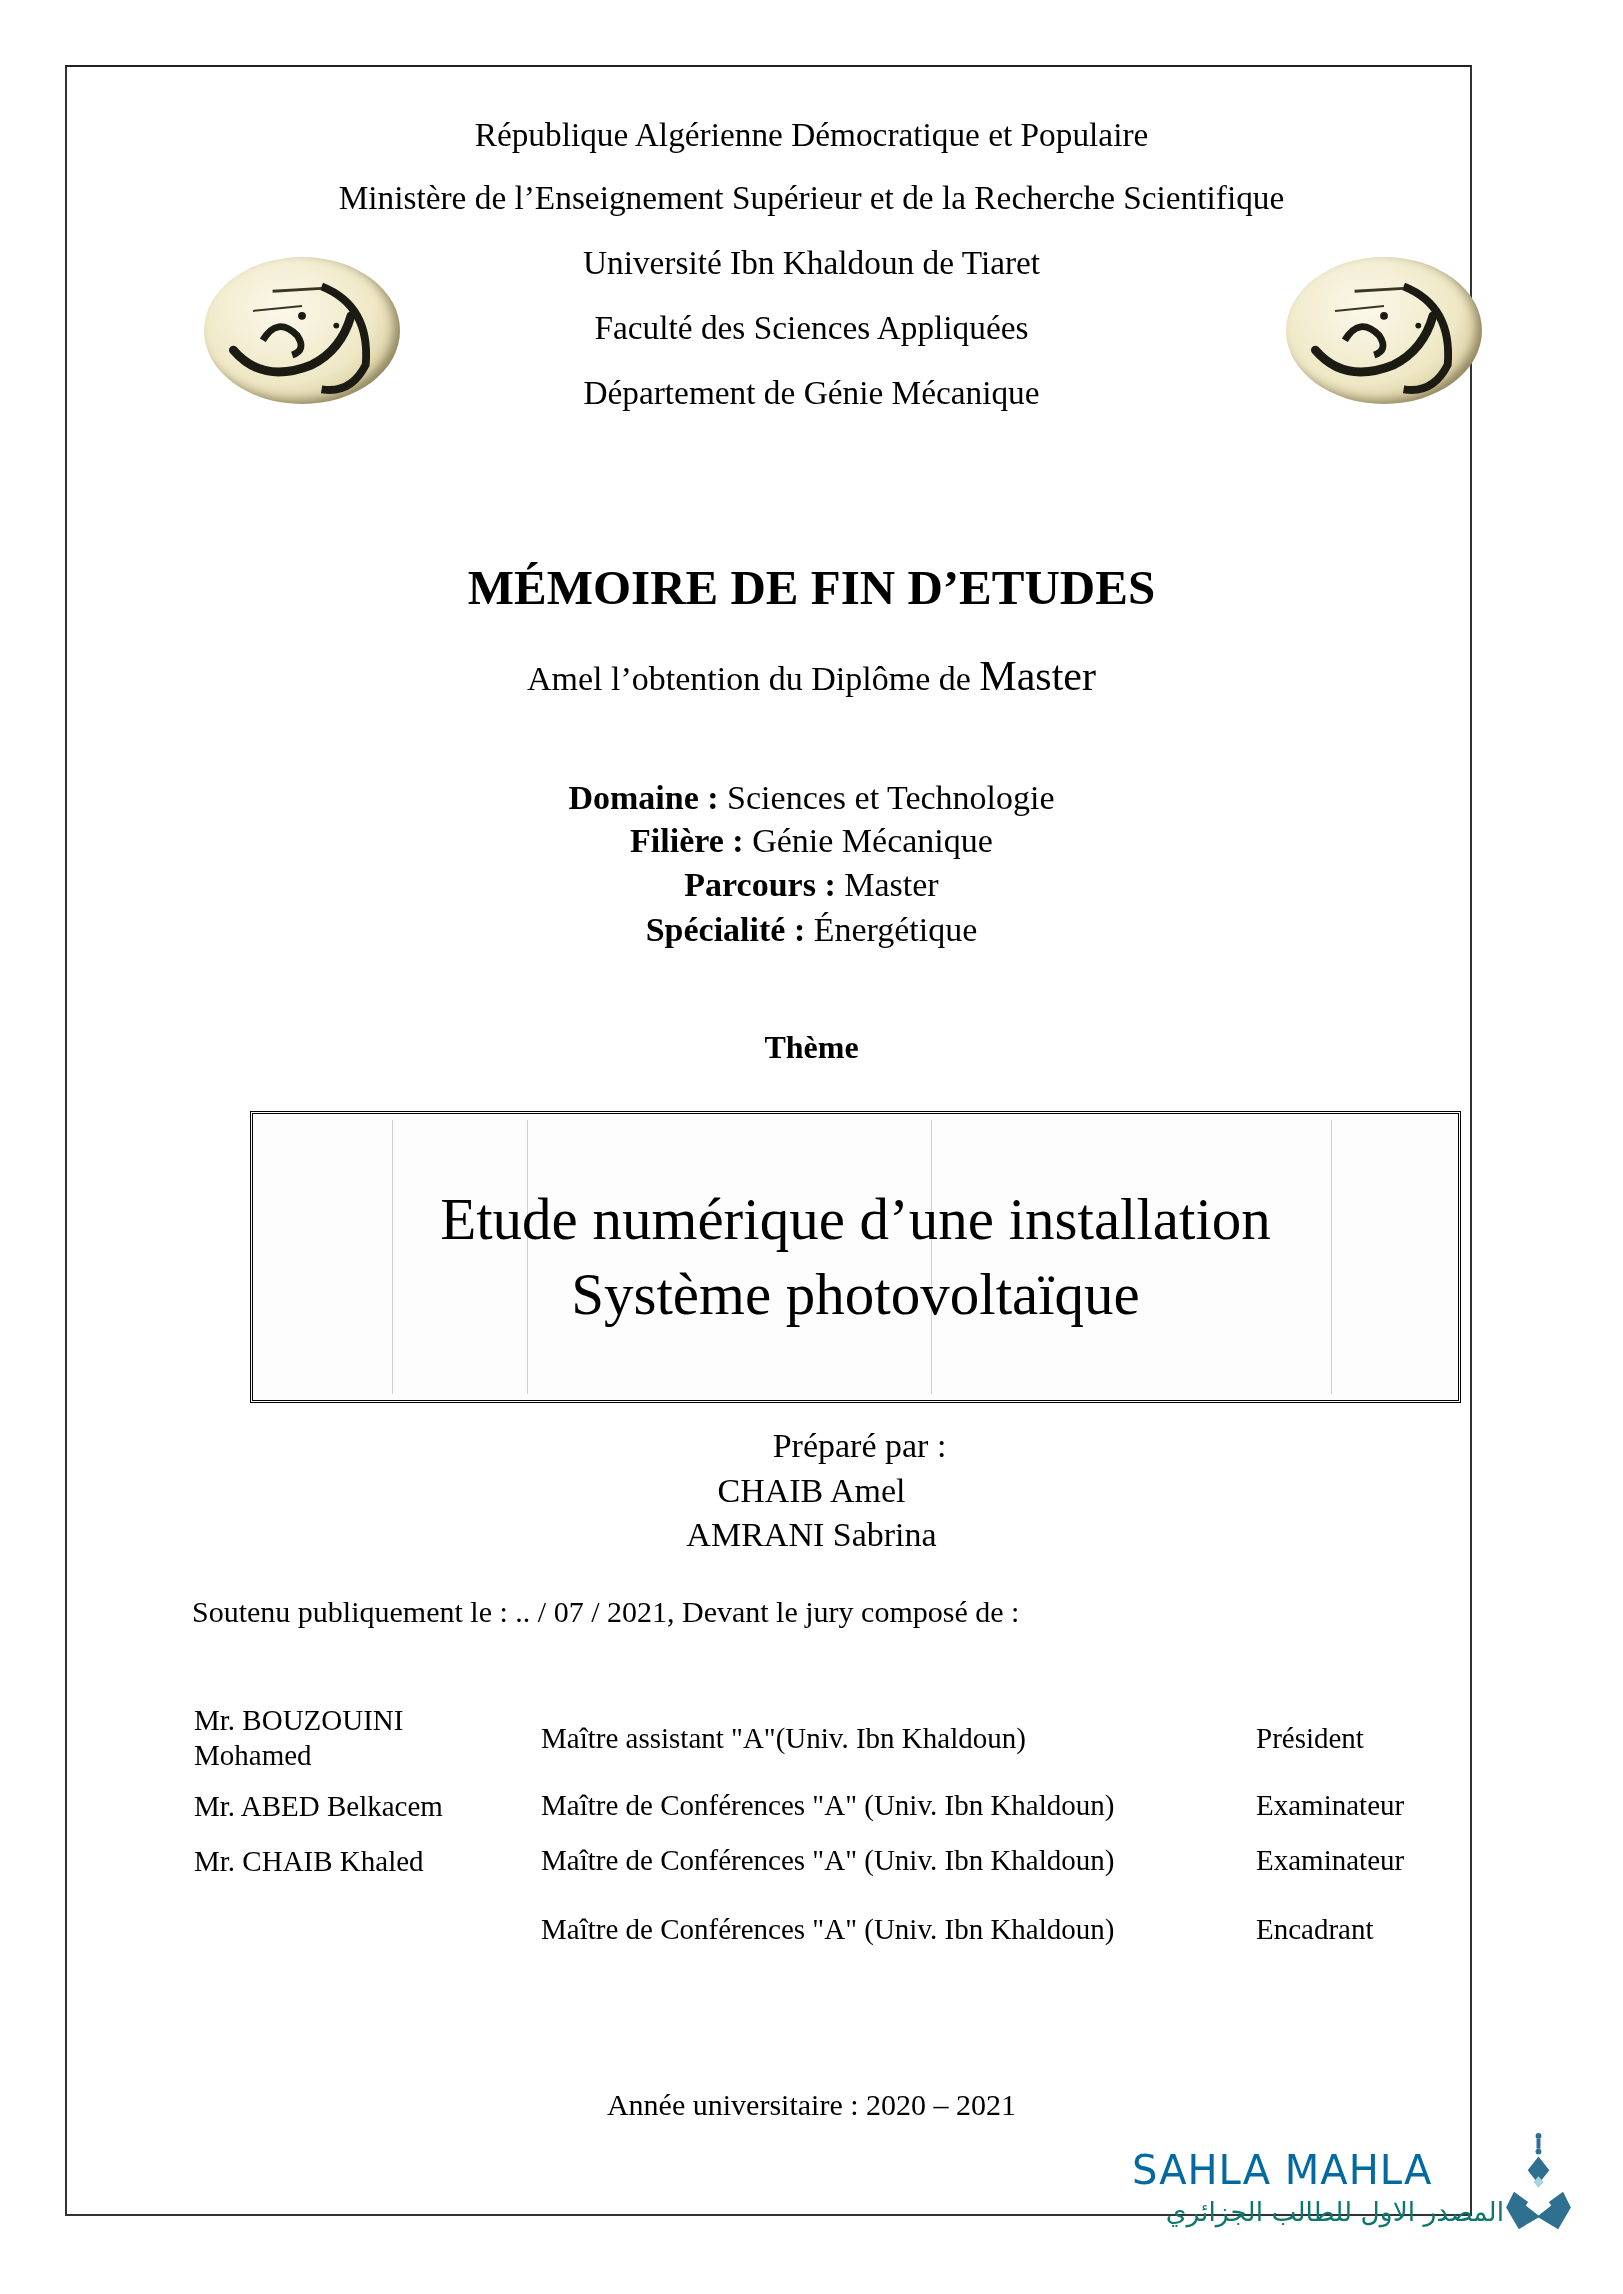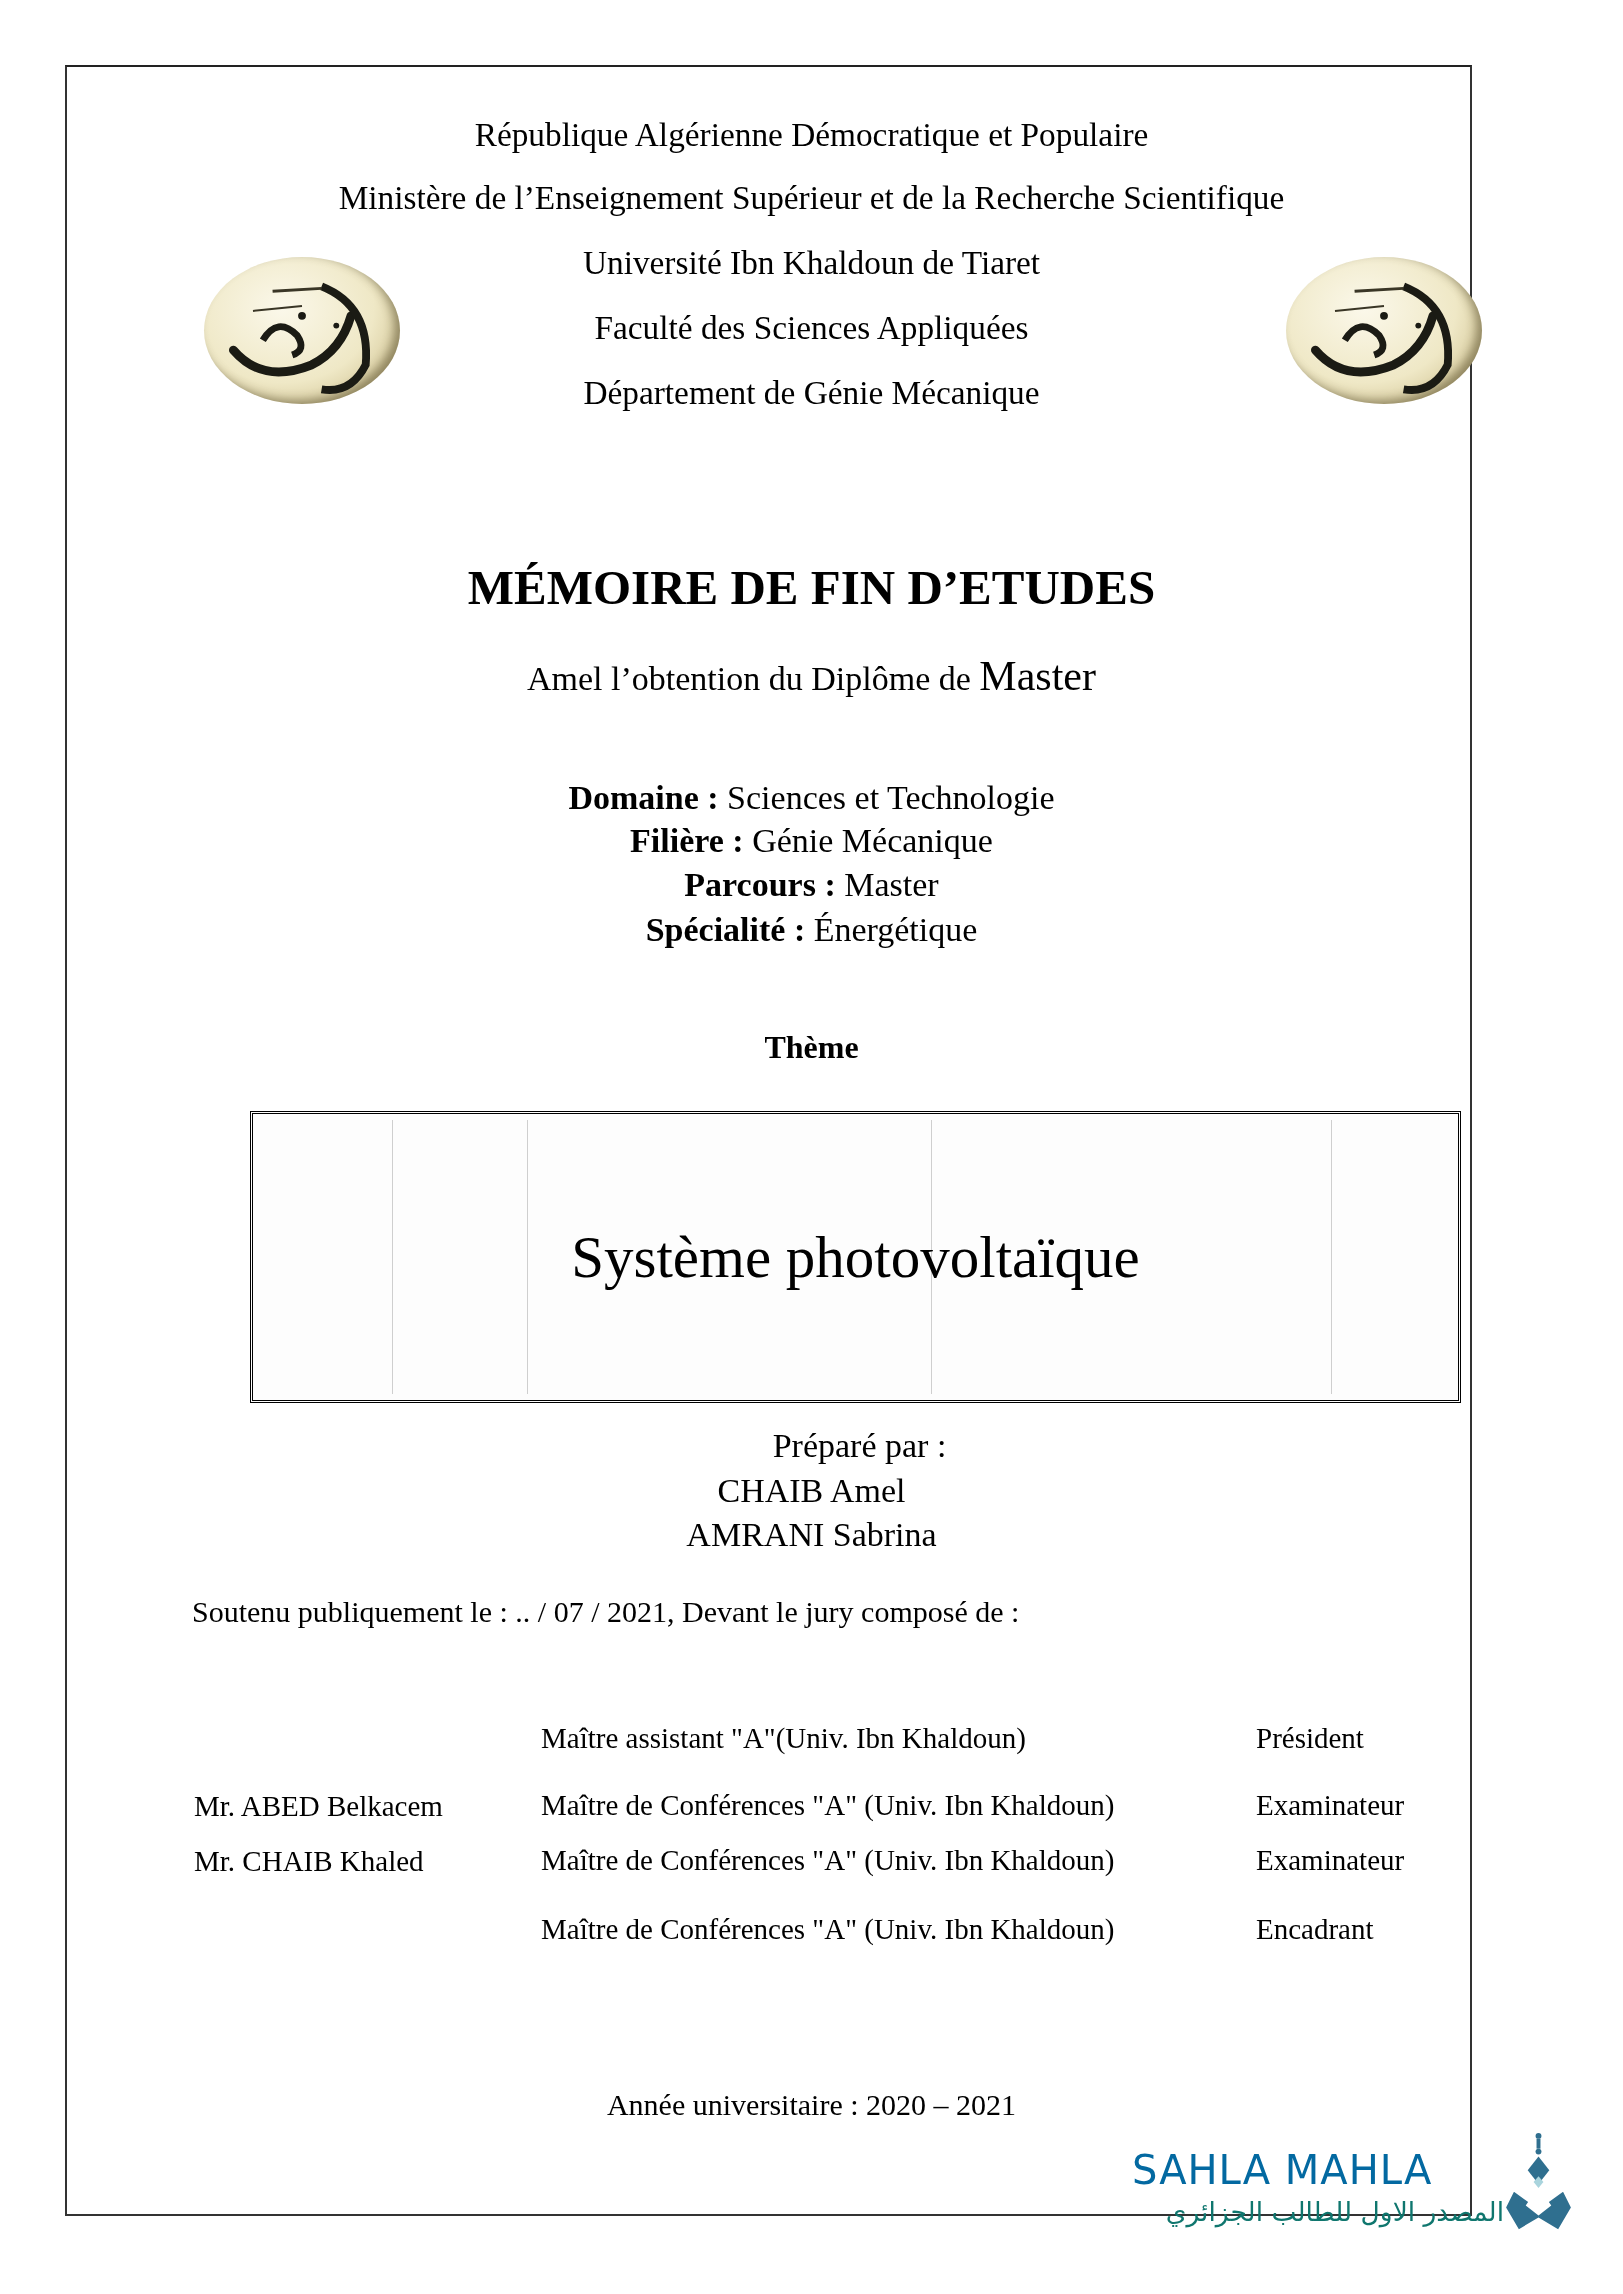--- a/index.html
+++ b/index.html
@@ -91,31 +91,36 @@
   <b>Spécialité :</b><span> Énergétique</span>
 </div>
 
 <div class="center theme-label">Thème</div>
 
 <div class="theme-box">
   <div class="vline" style="left:139px;"></div>
   <div class="vline" style="left:274px;"></div>
   <div class="vline" style="left:678px;"></div>
   <div class="vline" style="left:1078px;"></div>
+  <div class="theme-line">Etude numérique d’une installation</div>
   <div class="theme-line">Système photovoltaïque</div>
 </div>
 
 <div class="center prep" style="top:1427px;margin-left:48px;">Préparé par :</div>
 <div class="center prep" style="top:1472px;">CHAIB Amel</div>
 <div class="center prep" style="top:1516px;">AMRANI Sabrina</div>
 
 <div class="defense">Soutenu publiquement le : .. / 07 / 2021, Devant le jury composé de :</div>
 
 <div class="jury">
   <div class="jury-row" style="top:0;">
+    <div class="jury-name" style="top:-2px;">
+      <div>Mr. BOUZOUINI</div>
+      <div>Mohamed</div>
+    </div>
     <div class="jury-title" style="top:16.7px;">Maître assistant "A"(Univ. Ibn Khaldoun)</div>
     <div class="jury-role" style="top:16.7px;">Président</div>
   </div>
   <div class="jury-row" style="top:84px;">
     <div class="jury-name" style="top:0;">Mr. ABED Belkacem</div>
     <div class="jury-title" style="top:0;">Maître de Conférences "A"  (Univ. Ibn Khaldoun)</div>
     <div class="jury-role" style="top:0;">Examinateur</div>
   </div>
   <div class="jury-row" style="top:139px;">
     <div class="jury-name" style="top:0;">Mr. CHAIB Khaled</div>

